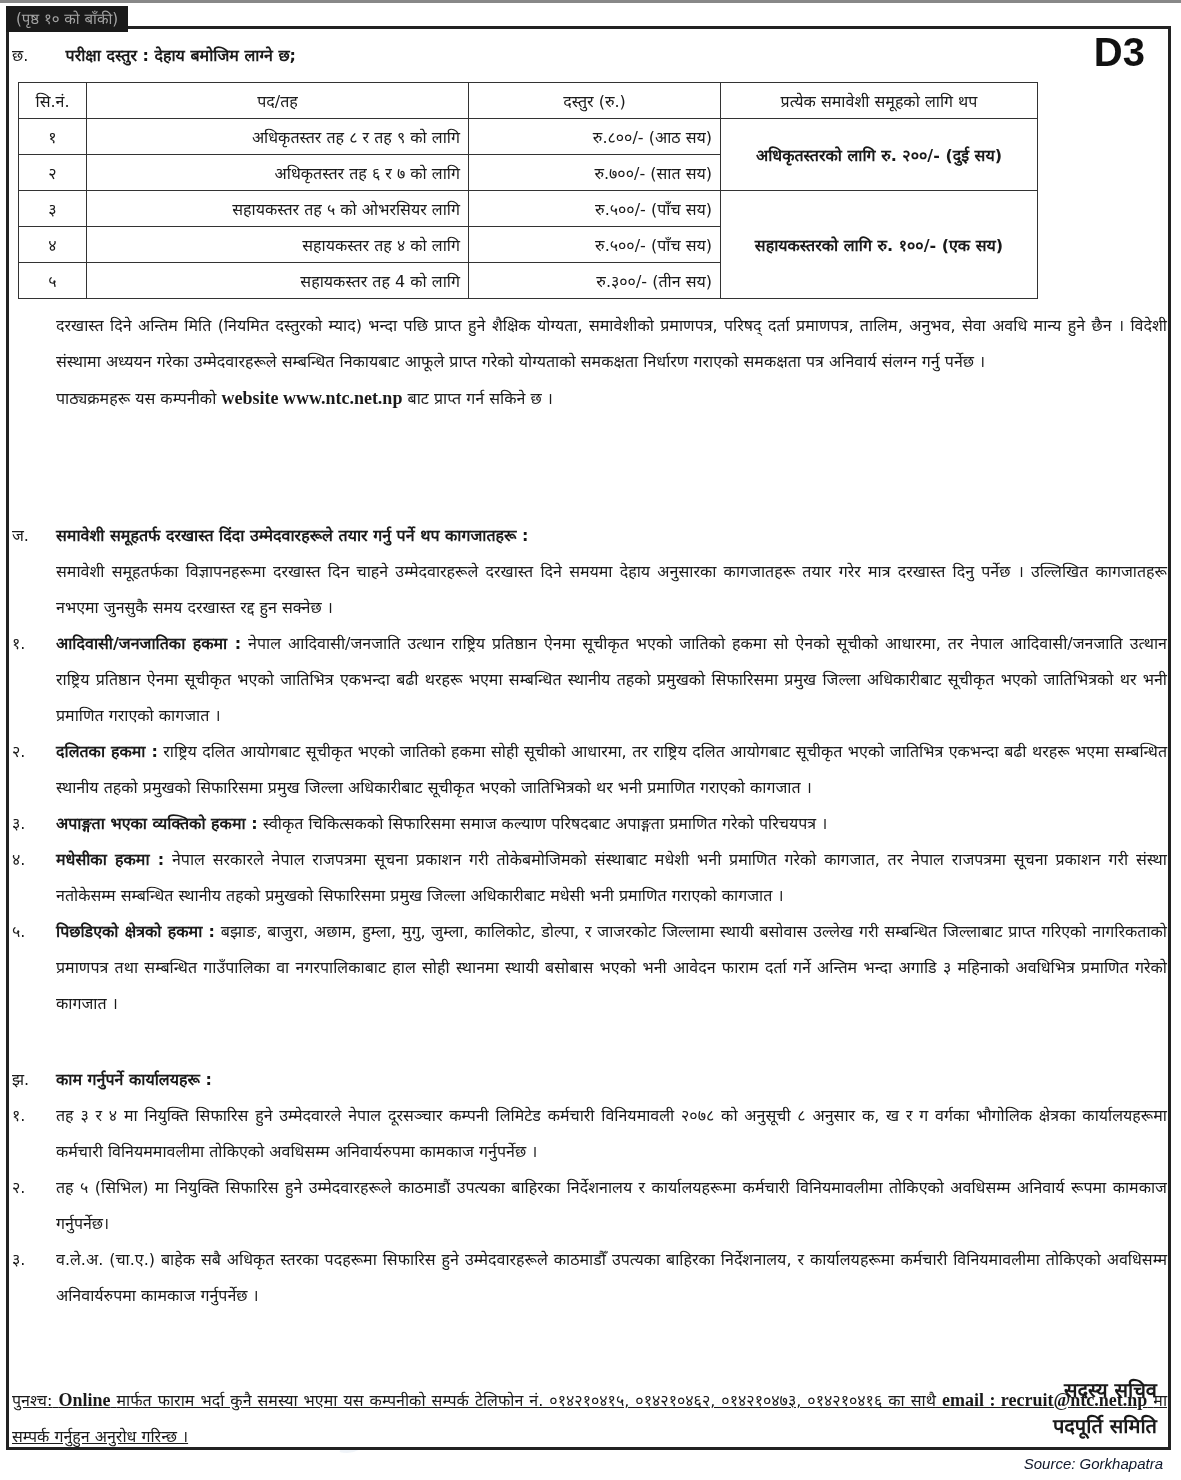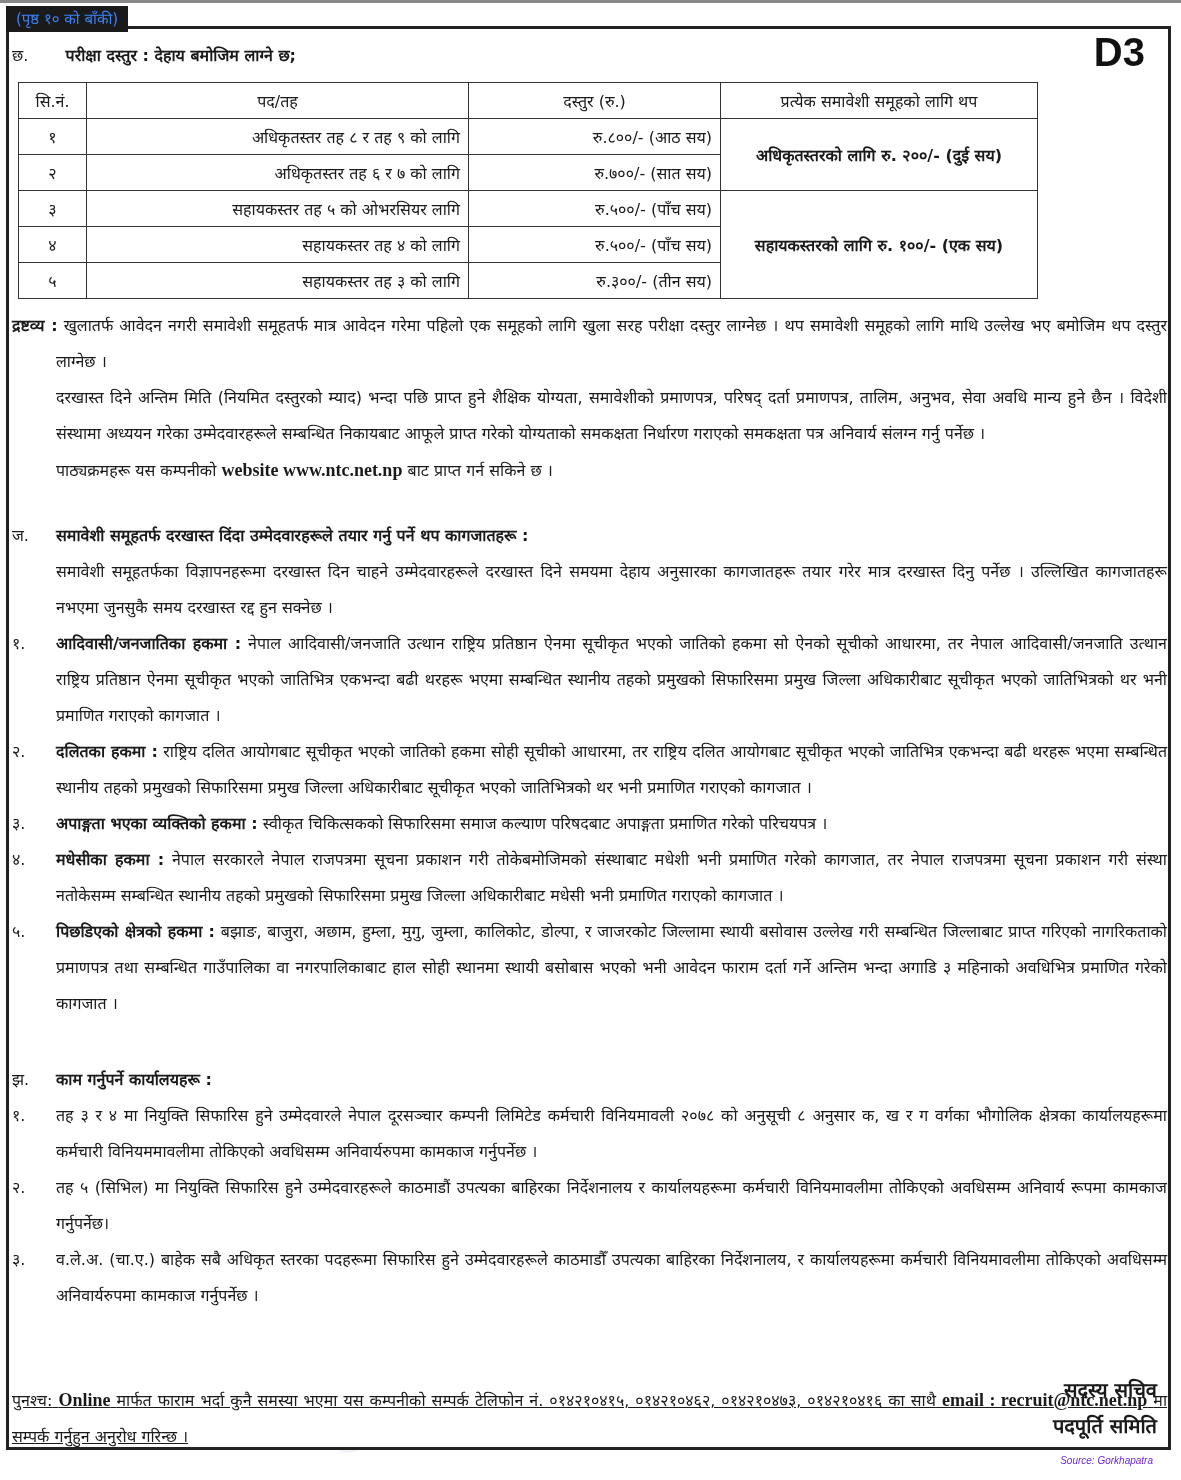--- a/index.html
+++ b/index.html
@@ -5,21 +5,21 @@
   * { box-sizing: border-box; margin: 0; padding: 0; }
   html, body { width: 1181px; height: 1480px; background: #ffffff; overflow: hidden; }
   body { font-family: "DejaVu Sans", sans-serif; color: #1a1a1a; position: relative; }
   .top-rule { position: absolute; left: 0; right: 0; top: 0; height: 3px; background: #888; }
   .frame {
     position: absolute; left: 6px; top: 26px; width: 1165px; height: 1424px;
     border: 3px solid #222; background: #fff;
   }
   .cont-tag {
     position: absolute; left: 6px; top: 6px; height: 26px; padding: 0 10px;
-    background: #1a1a1a; color: #3b82f6; font-size: 15px; line-height: 26px; z-index: 3;
+    background: #1a1a1a; color: #a3a3a3; font-size: 15px; line-height: 26px; z-index: 3;
   }
   .cont-line { position: absolute; left: 150px; right: 10px; top: 26px; height: 3px; background: #222; z-index: 2; }
   .page-code {
     position: absolute; right: 36px; top: 30px; font-family: "Liberation Sans", sans-serif;
     font-weight: bold; font-size: 40px; color: #111;
   }
   .section-head { position: absolute; left: 12px; font-size: 16px; font-weight: bold; }
   .section-head .marker { display: inline-block; width: 48px; font-weight: normal; }
   .sec-a { top: 44px; }
   table.fees {
@@ -36,22 +36,22 @@
   .para .lbl { font-weight: bold; }
   .indent { padding-left: 44px; }
   .hang { padding-left: 44px; text-indent: -44px; }
   .hang .num { display: inline-block; width: 44px; text-indent: 0; }
   .latin-b { font-family: "Liberation Serif", serif; font-weight: bold; font-size: 18px; }
   .signature {
     position: absolute; right: 24px; top: 1372px; text-align: right; font-size: 20px;
     font-weight: bold; line-height: 36px;
   }
   .source {
-    position: absolute; right: 28px; top: 1455px; font-family: "Liberation Sans", sans-serif;
-    font-style: italic; font-size: 10px; color: #6d28d9;
+    position: absolute; right: 18px; top: 1455px; font-family: "Liberation Sans", sans-serif;
+    font-style: italic; font-size: 15px; color: #0f172a;
   }
   .watermark {
     position: absolute; font-family: "Liberation Sans", sans-serif; font-weight: bold;
     font-size: 110px; color: rgba(150,175,215,0.14); transform: rotate(-62deg); pointer-events: none;
   }
 </style>
 </head>
 <body>
 
 <div class="top-rule"></div>
@@ -95,31 +95,27 @@
     <td class="fee">रु.५००/- (पाँच सय)</td>
     <td class="extra" rowspan="3">सहायकस्तरको लागि रु. १००/- (एक सय)</td>
   </tr>
   <tr>
     <td class="sn">४</td>
     <td class="post">सहायकस्तर तह ४ को लागि</td>
     <td class="fee">रु.५००/- (पाँच सय)</td>
   </tr>
   <tr>
     <td class="sn">५</td>
-    <td class="post">सहायकस्तर तह ३ को लागि</td>
+    <td class="post">सहायकस्तर तह 4 को लागि</td>
     <td class="fee">रु.३००/- (तीन सय)</td>
   </tr>
 </tbody>
   </table>
 
 <div class="para" style="top:308px;">
-  <div class="hang" style="padding-left:44px;">
-    <span class="lbl">द्रष्टव्य :</span>
-    <span>खुलातर्फ आवेदन नगरी समावेशी समूहतर्फ मात्र आवेदन गरेमा पहिलो एक समूहको लागि खुला सरह परीक्षा दस्तुर लाग्नेछ । थप समावेशी समूहको लागि माथि उल्लेख भए बमोजिम थप दस्तुर लाग्नेछ ।</span>
-  </div>
   <div class="indent">दरखास्त दिने अन्तिम मिति (नियमित दस्तुरको म्याद) भन्दा पछि प्राप्त हुने शैक्षिक योग्यता, समावेशीको प्रमाणपत्र, परिषद् दर्ता प्रमाणपत्र, तालिम, अनुभव, सेवा अवधि मान्य हुने छैन । विदेशी संस्थामा अध्ययन गरेका उम्मेदवारहरूले सम्बन्धित निकायबाट आफूले प्राप्त गरेको योग्यताको समकक्षता निर्धारण गराएको समकक्षता पत्र अनिवार्य संलग्न गर्नु पर्नेछ ।</div>
   <div class="indent">
     <span>पाठ्यक्रमहरू यस कम्पनीको</span>
     <span class="latin-b">website www.ntc.net.np</span>
     <span>बाट प्राप्त गर्न सकिने छ ।</span>
   </div>
 </div>
 
 <div class="para" style="top:518px;">
   <div class="hang">

